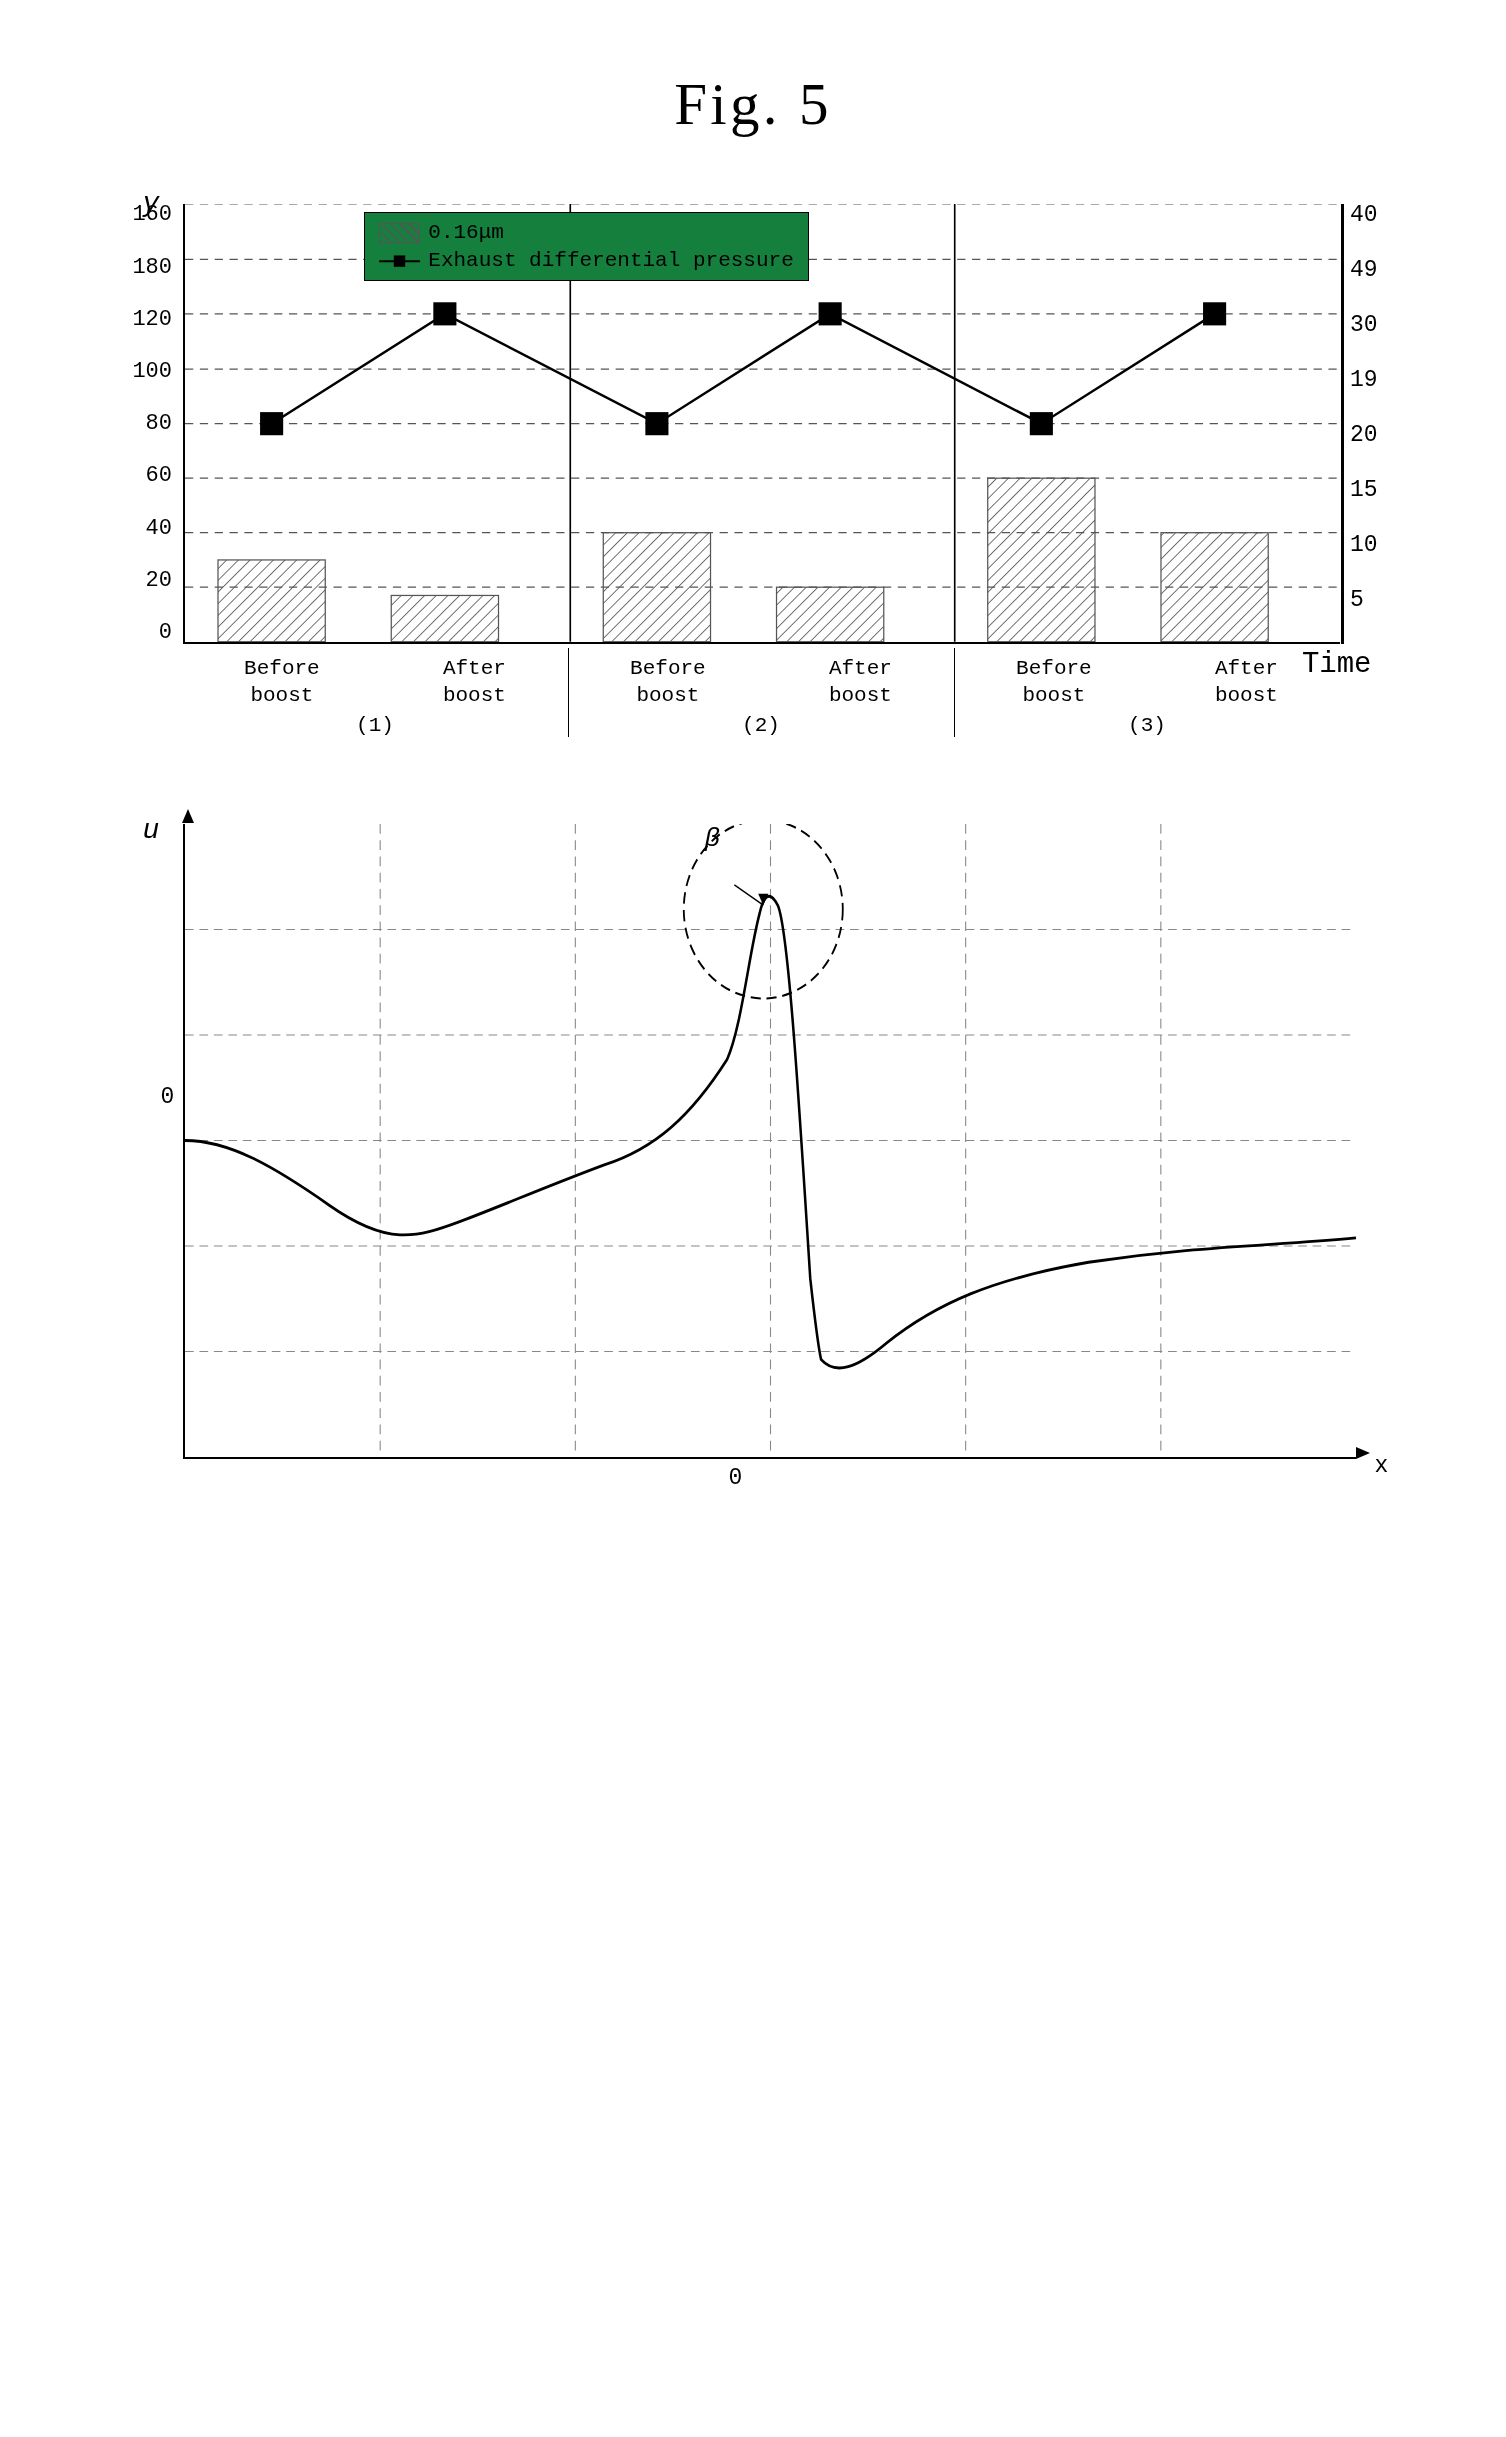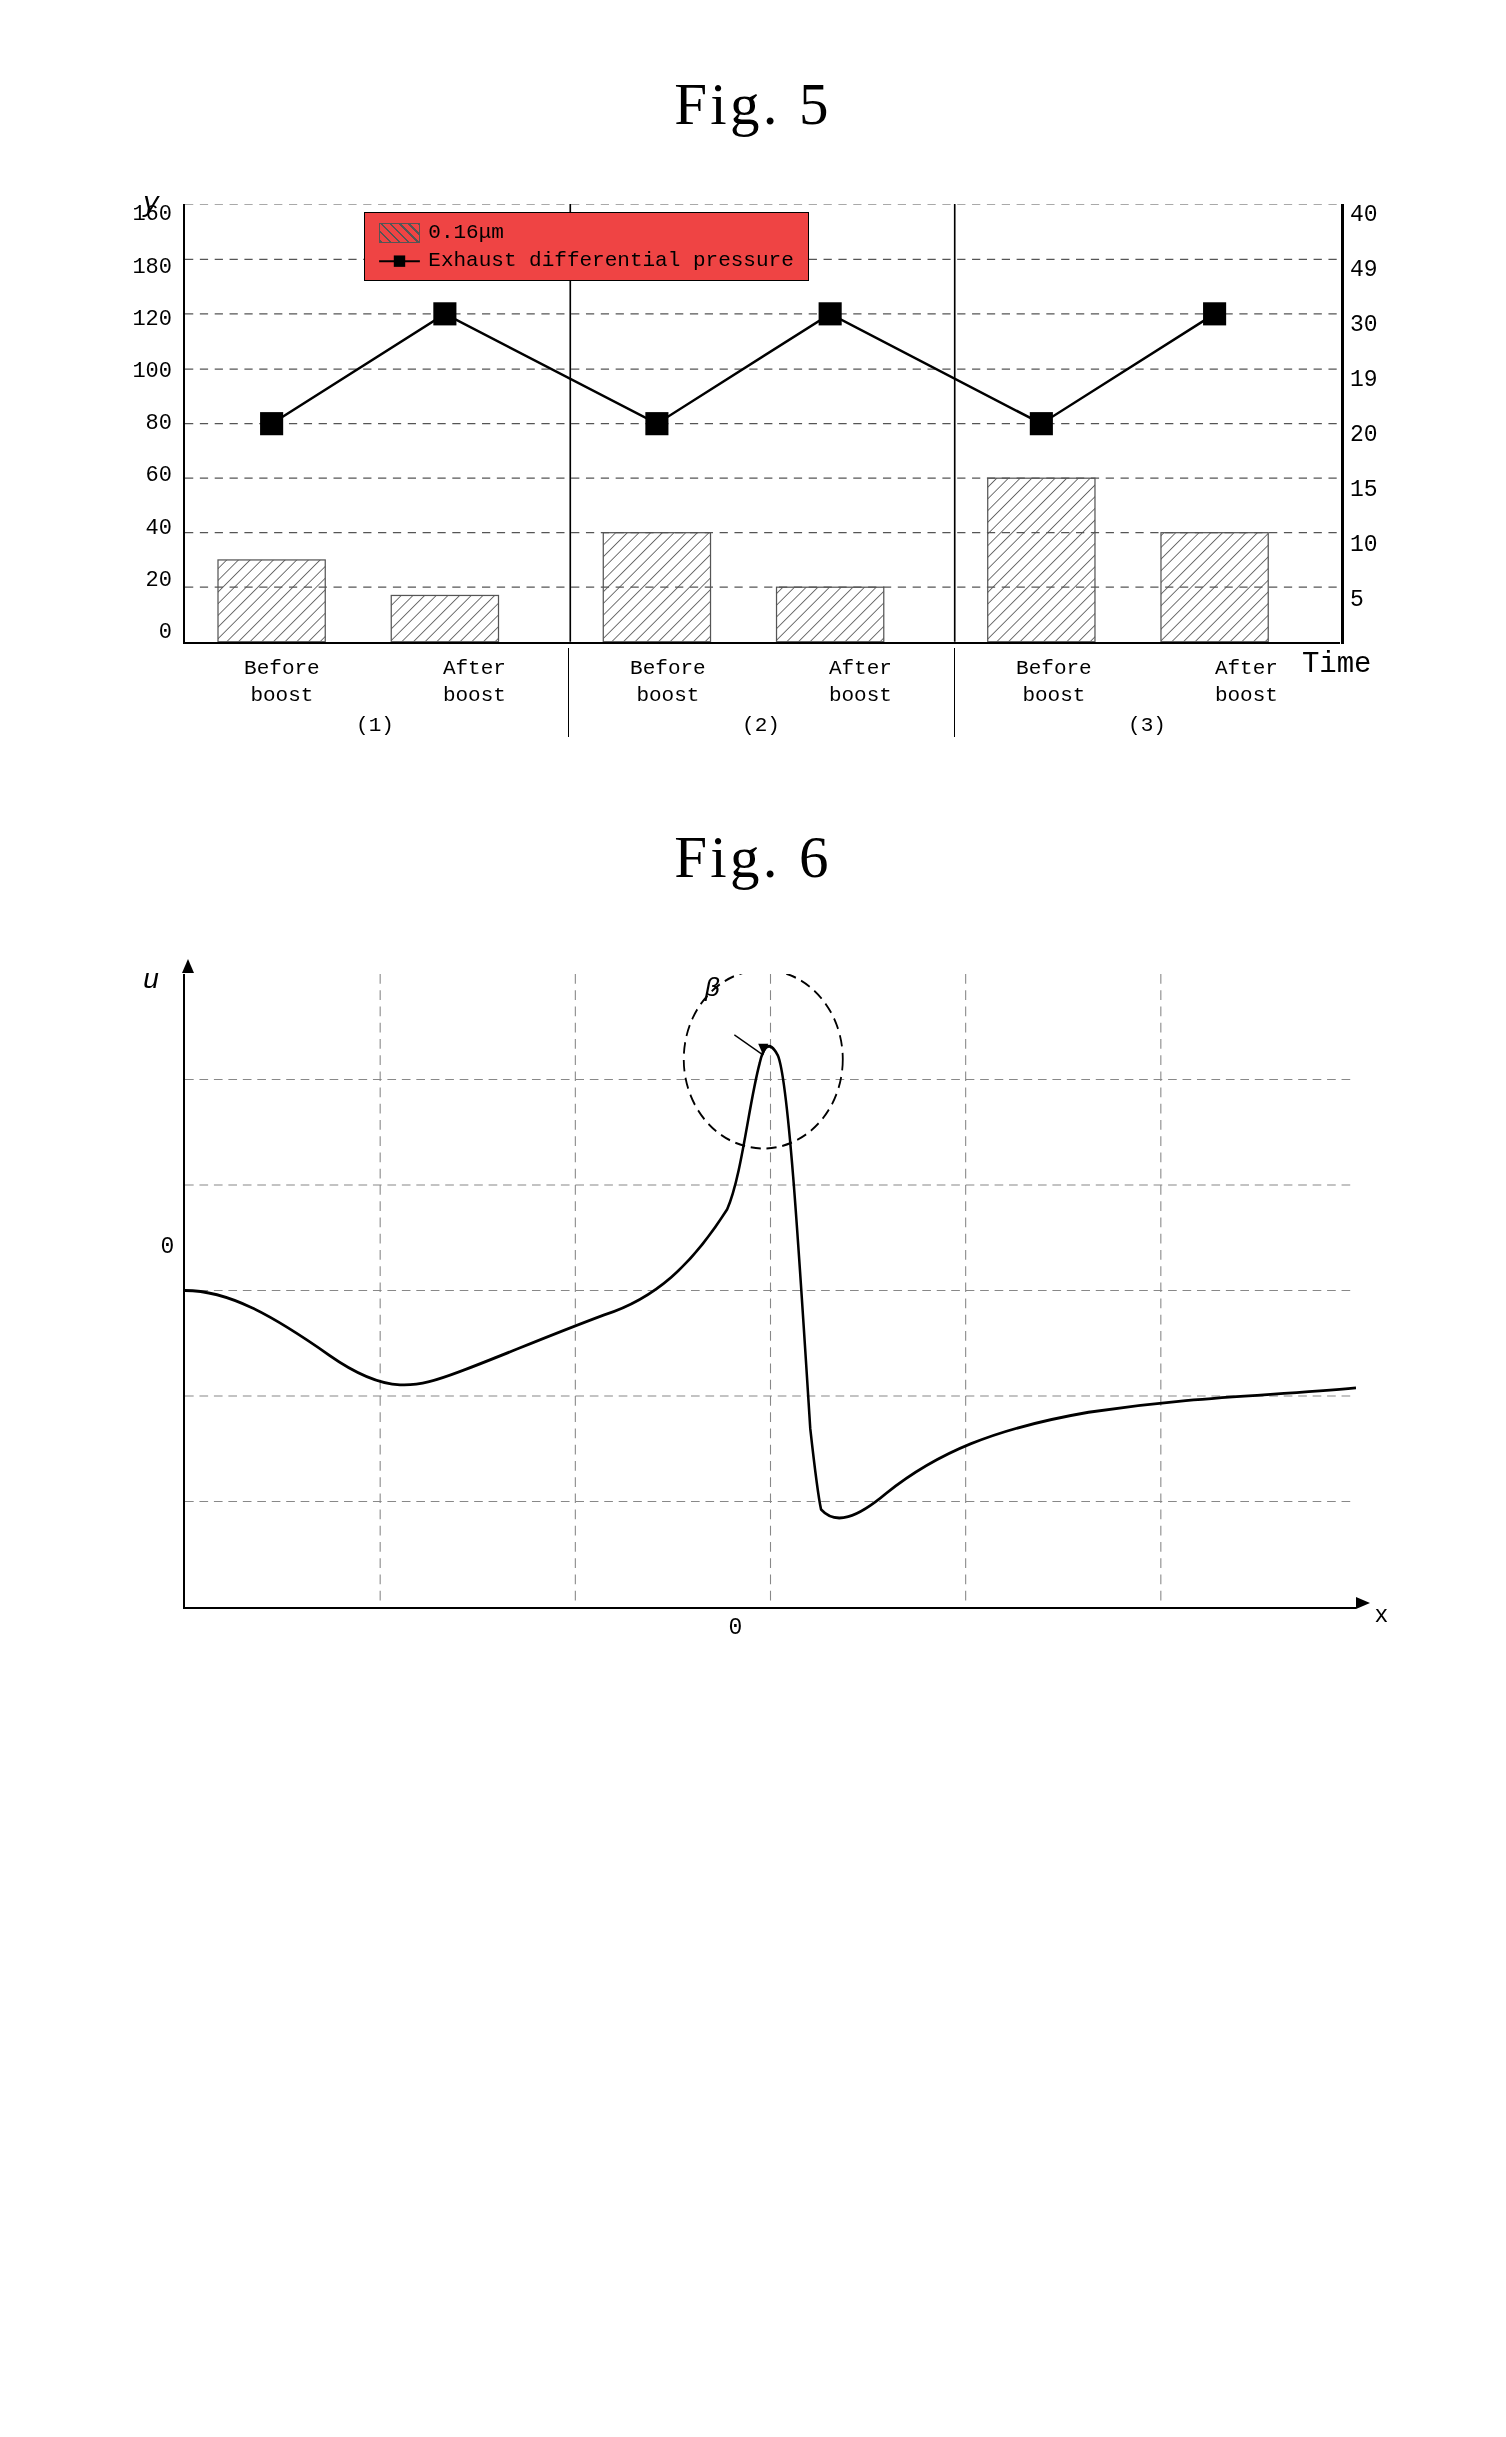--- a/index.html
+++ b/index.html
@@ -96,21 +96,21 @@
       font-size: 29px;
     }
 
     
     .legend {
       position: absolute;
       top: 8.1px;
       left: 179px;
       border: 1.6px solid #000;
       padding: 8.1px 14.7px;
-      background: #ef4444;
+      background: #15803d;
       z-index: 10;
     }
     .legend-item {
       display: flex;
       align-items: center;
       margin-bottom: 4.9px;
       font-size: 21px;
     }
     .legend-item:last-child { margin-bottom: 0; }
     .legend-hatch {
@@ -338,21 +338,20 @@
       <div style="flex:1; display:flex; flex-direction:column; align-items:center; padding-top:6.5px;">
         <div style="display:flex; width:100%; justify-content:space-around;">
           <div style="text-align:center; font-size:21px; line-height:1.3;">Before<br>boost</div>
           <div style="text-align:center; font-size:21px; line-height:1.3;">After<br>boost</div>
         </div>
         <div style="font-size:21px; margin-top:4.9px;">(3)</div>
       </div>
     </div>
   </div>
 
-  <div class="fig6-title">Fig. 6</div>
 
   <div class="fig6-container">
 
     <div class="fig6-y-label">u</div>
 
     <div class="fig6-x-label">x</div>
 
     <div class="fig6-zero" style="top: 293px;">0</div>
 
     <div class="fig6-beta-label" style="left: 603px; top: 33px;">β</div>

